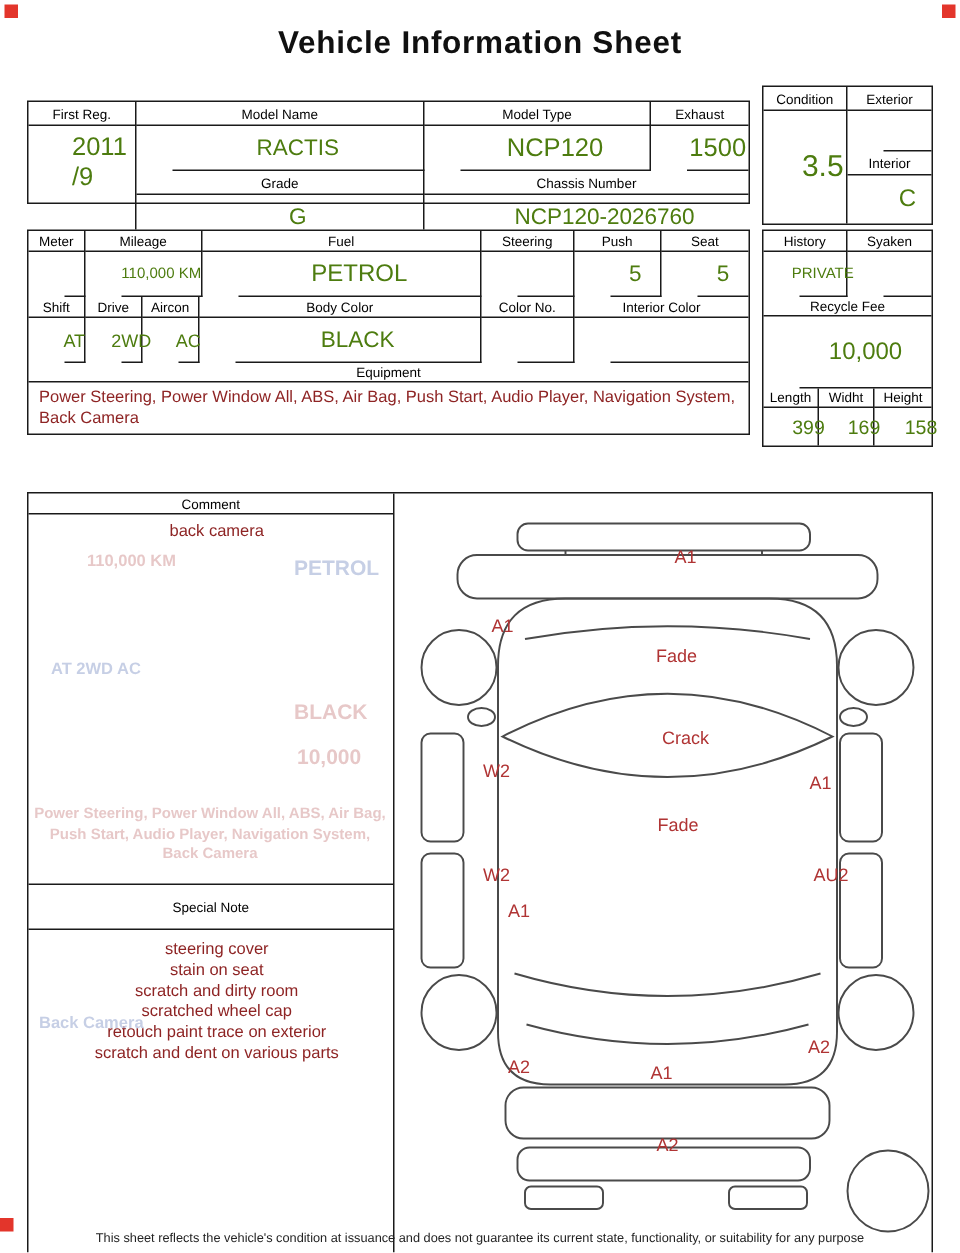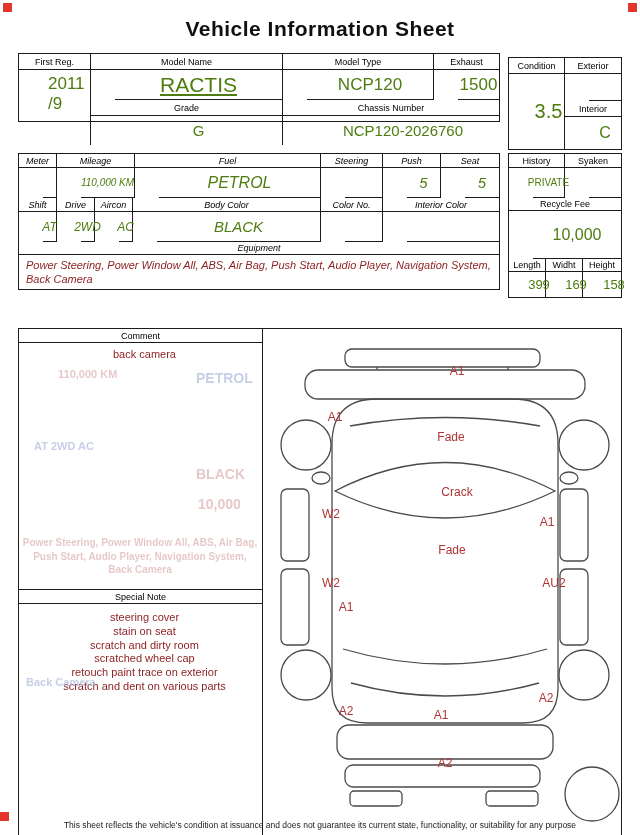--- a/index.html
+++ b/index.html
@@ -44,30 +44,30 @@
 <body>
 
 <div class="sheet">
 
   <div class="corner" style="left:3px; top:3px;"></div>
   <div class="corner" style="left:628px; top:3px;"></div>
   <div class="corner" style="left:0px; top:812px;"></div>
 
   <div class="title">Vehicle Information Sheet</div>
 
-  <div class="block" style="left:18px; top:53px; width:482px; height:69px;">
+  <div class="block" style="left:18px; top:67px; width:482px; height:69px;">
     <div style="display:grid; grid-template-columns:72px 192px 151px 65px; grid-template-rows:16px 30px 16px 29px; height:100%;">
       <div class="hdr br bb" style="grid-column:1;">First Reg.</div>
       <div class="hdr br bb" style="grid-column:2;">Model Name</div>
       <div class="hdr br bb" style="grid-column:3;">Model Type</div>
       <div class="hdr bb" style="grid-column:4;">Exhaust</div>
 
       <div class="val left br pre" style="grid-column:1; grid-row:2/5; font-size:17px; line-height:1.2; padding-left:5px; align-items:flex-start; padding-top:4px;">2011
 /9</div>
-      <div class="val br bb" style="grid-column:2; grid-row:2; font-size:21px;text-decoration:underline;">RACTIS</div>
+      <div class="val br bb" style="grid-column:2; grid-row:2; font-size:15px;">RACTIS</div>
       <div class="val br bb" style="grid-column:3; grid-row:2; font-size:17px;">NCP120</div>
       <div class="val bb" style="grid-column:4; grid-row:2; font-size:17px;">1500</div>
 
       <div class="hdr bb" style="grid-column:3/5; grid-row:3;">Chassis Number</div>
       <div class="hdr br bb" style="grid-column:2; grid-row:3;">Grade</div>
 
       <div class="val br" style="grid-column:2; grid-row:4; font-size:15px;">G</div>
       <div class="val" style="grid-column:3/5; grid-row:4; font-size:15px;">NCP120-2026760</div>
     </div>
   </div>
@@ -76,21 +76,21 @@
     <div style="display:grid; grid-template-columns:56px 56px; grid-template-rows:16px 27px 16px 32px; height:100%;">
       <div class="hdr br bb" style="grid-column:1; grid-row:1;">Condition</div>
       <div class="hdr bb" style="grid-column:2; grid-row:1;">Exterior</div>
       <div class="val br" style="grid-column:1; grid-row:2/5; font-size:20px;">3.5</div>
       <div class="val bb" style="grid-column:2; grid-row:2; font-size:13px;"></div>
       <div class="hdr bb" style="grid-column:2; grid-row:3;">Interior</div>
       <div class="val" style="grid-column:2; grid-row:4; font-size:16px;">C</div>
     </div>
   </div>
 
-  <div class="block" style="left:18px; top:153px; width:482px; height:137px;font-style:italic;">
+  <div class="block" style="left:18px; top:153px; width:482px; height:137px;">
     <div style="display:grid; grid-template-columns:38px 78px 186px 62px 58px 58px; grid-template-rows:14px 30px;">
       <div class="hdr br bb">Meter</div>
       <div class="hdr br bb">Mileage</div>
       <div class="hdr br bb">Fuel</div>
       <div class="hdr br bb">Steering</div>
       <div class="hdr br bb">Push</div>
       <div class="hdr bb">Seat</div>
 
       <div class="val br bb" style="font-size:11px;"></div>
       <div class="val br bb" style="font-size:10px;">110,000 KM</div>
@@ -137,21 +137,21 @@
     </div>
   </div>
 
   <div class="block" style="left:18px; top:328px; width:604px; height:509px;text-align:center;">
 
     <div style="position:absolute; left:0; top:0; width:244px; height:100%; border-right:1px solid #1a1a1a;">
       <div class="hdr bb" style="height:14px;">Comment</div>
       <div style="position:relative; height:246px;">
         <div class="comment-text">back camera</div>
       </div>
-      <div class="hdr bt bb" style="height:15px;">Special Note</div>
+      <div class="hdr bt bb" style="height:31px;">Special Note</div>
       <div class="special-text">steering cover
 stain on seat
 scratch and dirty room
 scratched wheel cap
 retouch paint trace on exterior
 scratch and dent on various parts</div>
 
       <div class="ghost red" style="left:39px;  top:39px;  font-size:11px;">110,000 KM</div>
       <div class="ghost blue" style="left:177px; top:41px;  font-size:14px;">PETROL</div>
       <div class="ghost blue" style="left:15px;  top:111px; font-size:11px;">AT  2WD  AC</div>

